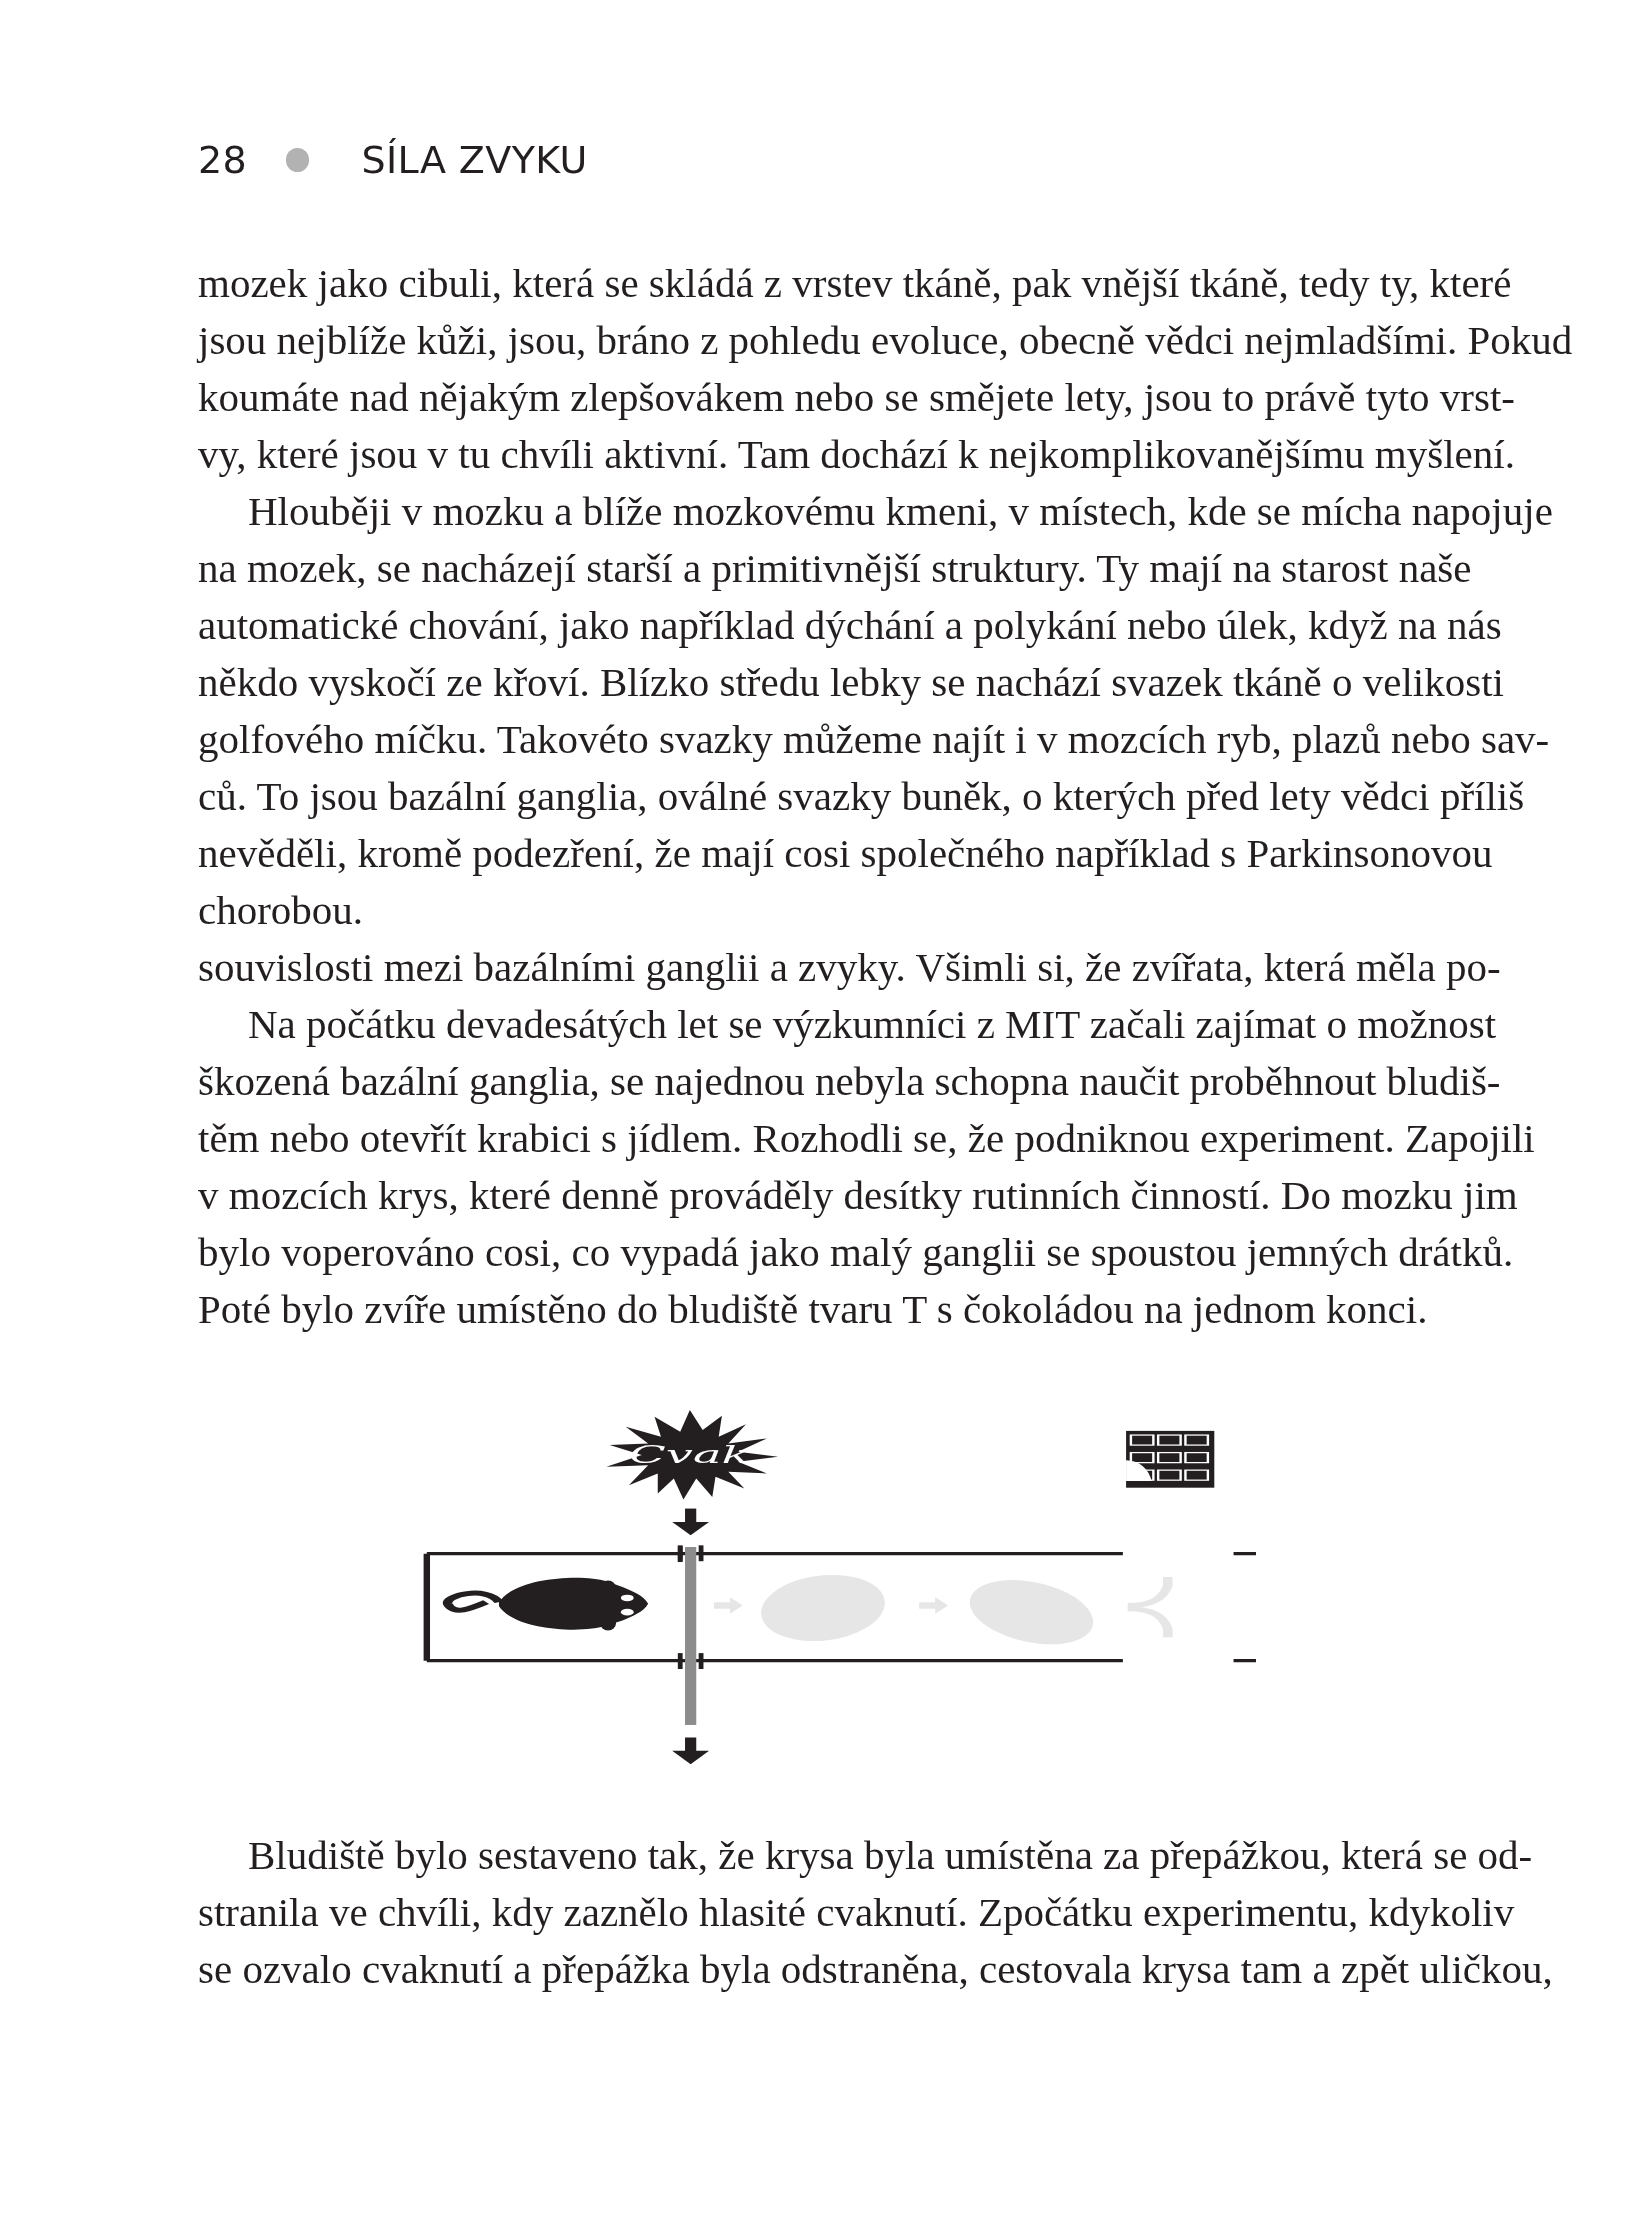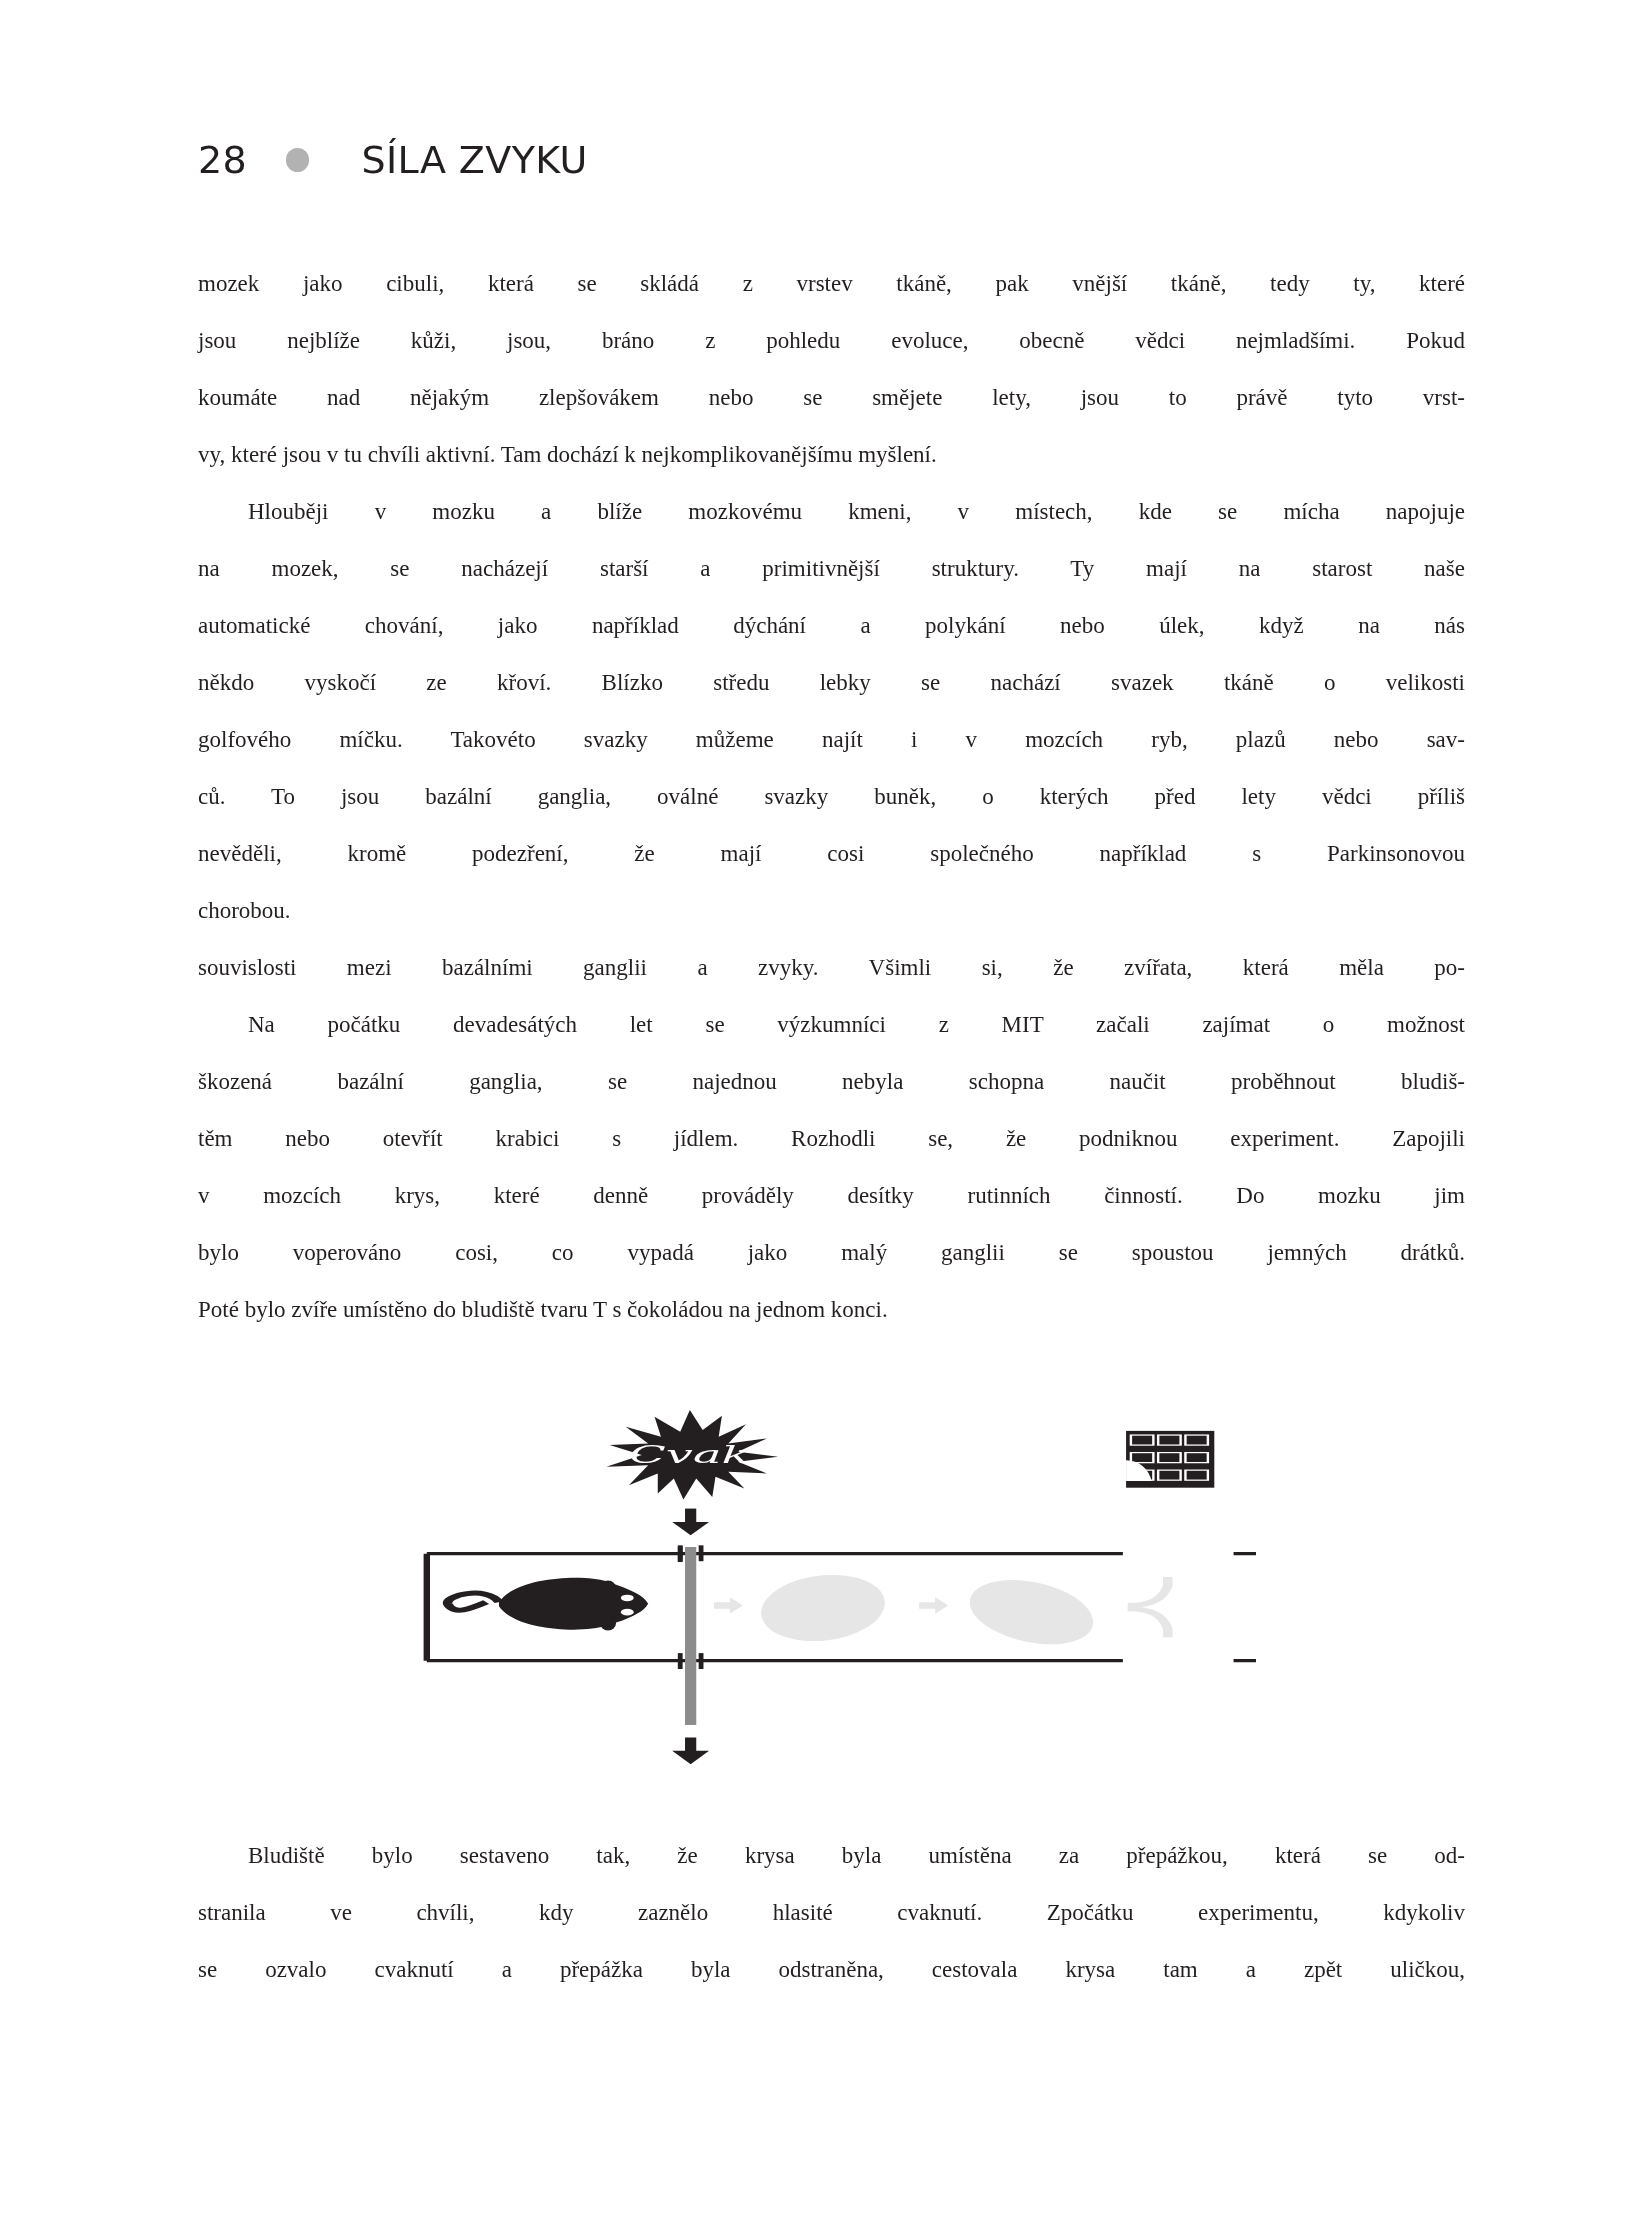--- a/index.html
+++ b/index.html
@@ -2,21 +2,21 @@
 <html style="font-size:13.4px"><head>
 <meta charset="utf-8">
 <style>
   html, body { margin:0; padding:0; background:#ffffff; }
   body { width:1644px; height:2216px; position:relative; overflow:hidden; }
   .header { position:absolute; left:198px; top:103px; height:42px; display:flex; align-items:center;
     font-family:"DejaVu Sans", sans-serif; font-size:38px; color:#231f20; letter-spacing:0.4px;margin-top:36px; }
   .header .num { width:83px; }
   .header .dot { width:23.4px; height:23.4px; border-radius:50%; background:#b2b2b2; margin-right:52px; margin-left:5px; }
   .text { position:absolute; left:198px; width:1267px; font-family:"Liberation Serif", serif;
-    font-size:23px; color:#231f20; }
+    font-size:41px; color:#231f20; }
   .line { height:57px; line-height:57px; white-space:nowrap; text-align:justify; text-align-last:justify; }
   .line.last { text-align-last:left; }
   .line.indent { padding-left:50px; }
   #block1 { top:255px; }
   #block2 { top:1827px; }
   .figure { position:absolute; left:422px; top:1410px; width:834px; height:401px; }
 </style>
 </head>
 <body>
 

